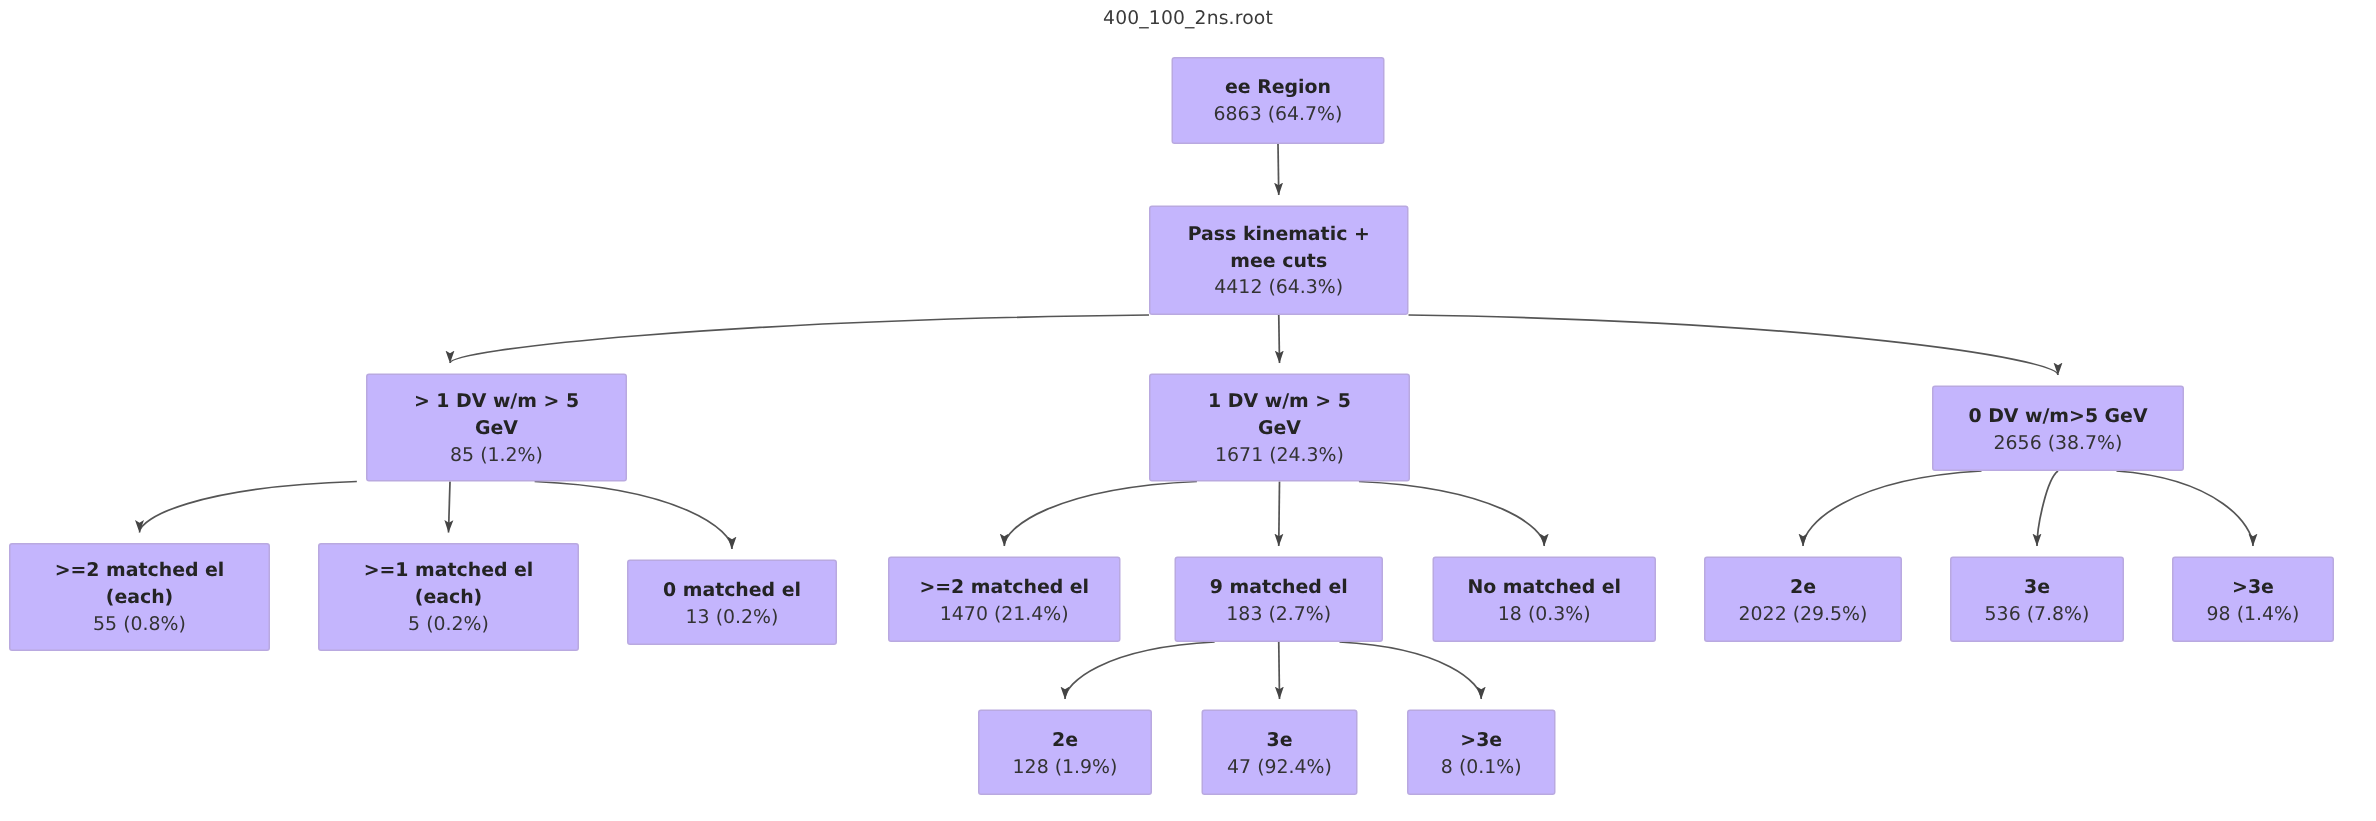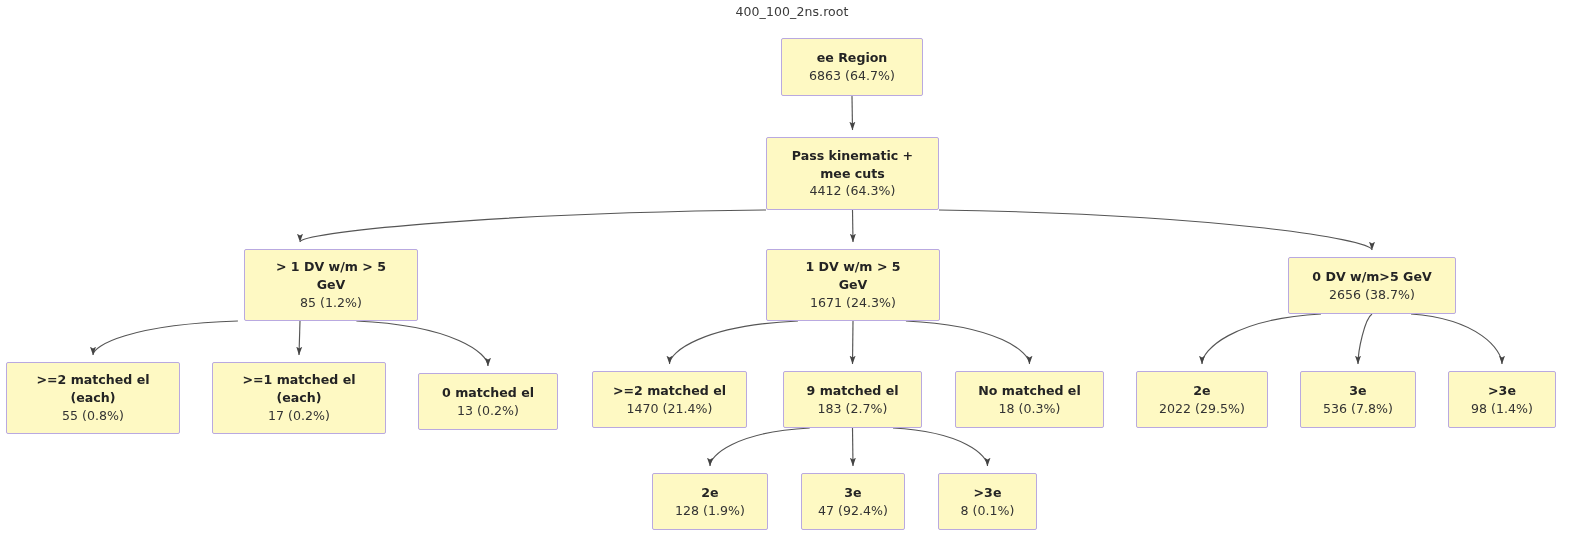--- a/index.html
+++ b/index.html
@@ -3,21 +3,21 @@
 <meta charset="utf-8">
 <style>
   html,body{margin:0;padding:0;background:#ffffff;}
   body{width:1584px;height:547px;overflow:hidden;
        font-family:"DejaVu Sans","Liberation Sans",sans-serif;}
   #stage{position:relative;width:1584px;height:405px;text-decoration:underline;}
   #edges{position:absolute;left:0;top:0;width:1584px;height:547px;}
   .chart-title{position:absolute;left:0;top:4px;width:1584px;text-align:center;
     font-size:12.5px;color:#3a3a3a;letter-spacing:.1px;}
   .node{position:absolute;box-sizing:border-box;
-    background:#fef9c3;border:1.2px solid #b9a9e0;border-radius:2px;
+    background:#c4b5fd;border:1.2px solid #b9a9e0;border-radius:2px;
     display:flex;flex-direction:column;align-items:center;justify-content:center;
     text-align:center;padding:3px 6px;}
   .node .nlabel{font-size:12.6px;font-weight:bold;color:#242424;line-height:1.42;}
   .node .nval{font-size:12.6px;font-weight:normal;color:#333333;line-height:1.42;}
 </style>
 </head>
 <body>
 
 <div id="stage">
   <div class="chart-title">400_100_2ns.root</div>
@@ -71,21 +71,21 @@
         <div class="nval">2656 (38.7%)</div>
       </div>
       <div class="node" style="left: 6px; top: 362px; width: 174px; height: 72px;">
         <div class="nlabel">&gt;=2 matched el</div>
         <div class="nlabel">(each)</div>
         <div class="nval">55 (0.8%)</div>
       </div>
       <div class="node" style="left: 212px; top: 362px; width: 174px; height: 72px; text-align: center;">
         <div class="nlabel">&gt;=1 matched el</div>
         <div class="nlabel">(each)</div>
-        <div class="nval">17 (0.2%)</div>
+        <div class="nval">5 (0.2%)</div>
       </div>
       <div class="node" style="left: 418px; top: 373px; width: 140px; height: 57px;">
         <div class="nlabel">0 matched el</div>
         <div class="nval">13 (0.2%)</div>
       </div>
       <div class="node" style="left: 592px; top: 371px; width: 155px; height: 57px;">
         <div class="nlabel">&gt;=2 matched el</div>
         <div class="nval">1470 (21.4%)</div>
       </div>
       <div class="node" style="left: 783px; top: 371px; width: 139px; height: 57px;">

